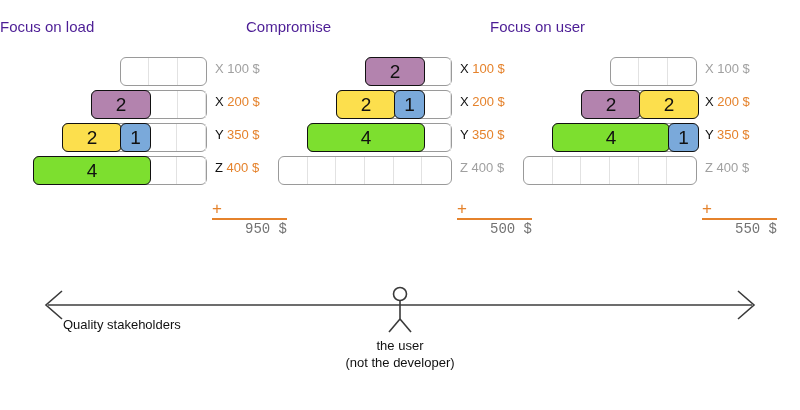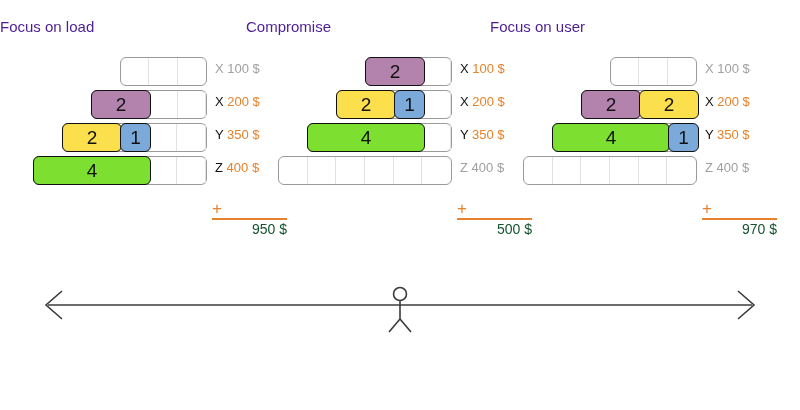--- a/index.html
+++ b/index.html
@@ -59,21 +59,21 @@
   .total .plus{
     position:absolute;left:0;top:0;
     font-size:17px;color:#e5822b;
   }
   .total .rule{
     position:absolute;left:0;top:19px;
     height:2px;background:#e5822b;
   }
   .total .amt{
     position:absolute;right:0;top:22px;
-    font-size:14px;color:#14532d;white-space:nowrap;
+    font-size:14px;color:#737373;white-space:nowrap;font-family:Liberation Mono, monospace;
   }
 
   .axis-wrap{ position:absolute;left:0;top:275px;width:800px;height:135px; }
   .axis-svg{ position:absolute;left:0;top:0; }
   .axis-label{
     position:absolute;font-size:13px;color:#111;white-space:nowrap;
   }
   .axis-label.left{ left:63px;top:42px; }
   .axis-label.right{ right:55px;top:42px; }
   .user-caption{
@@ -231,32 +231,35 @@
             <div class="cell" style="width: 29px;"></div>
             <div class="cell" style="width: 29px;"></div>
             <div class="cell" style="width: 29px;"></div>
           </div>
           <div class="lbl dim" style="left: 215px;"><span class="k">Z</span> <span class="v">400 $</span></div>
         </div>
       </div>
       <div class="total" style="left: 212px; top: 199px; width: 75px;">
         <div class="plus">+</div>
         <div class="rule" style="width: 75px;"></div>
-        <div class="amt">970 $</div>
+        <div class="amt">550 $</div>
       </div>
     </div>
   </div>
 
 <div class="axis-wrap">
   <svg class="axis-svg" width="800" height="135">
     <line x1="48" y1="30" x2="752" y2="30" stroke="#6d6d6d" stroke-width="2.2"></line>
     <polyline points="62,16 46,30 62,44" fill="none" stroke="#3a3a3a" stroke-width="1.6"></polyline>
     <polyline points="738,16 754,30 738,44" fill="none" stroke="#3a3a3a" stroke-width="1.6"></polyline>
     <g>
       <circle cx="400" cy="19" r="6.5" fill="#ffffff" stroke="#3a3a3a" stroke-width="1.6"></circle>
       <line x1="400" y1="25.5" x2="400" y2="44" stroke="#3a3a3a" stroke-width="1.6"></line>
       <line x1="400" y1="44" x2="389" y2="57" stroke="#3a3a3a" stroke-width="1.6"></line>
       <line x1="400" y1="44" x2="411" y2="57" stroke="#3a3a3a" stroke-width="1.6"></line>
     </g>
   </svg>
+  <div class="axis-label left">Quality stakeholders</div>
   <div class="user-caption">
+    <div>the user</div>
+    <div>(not the developer)</div>
   </div>
 </div>
 
 </body></html>

